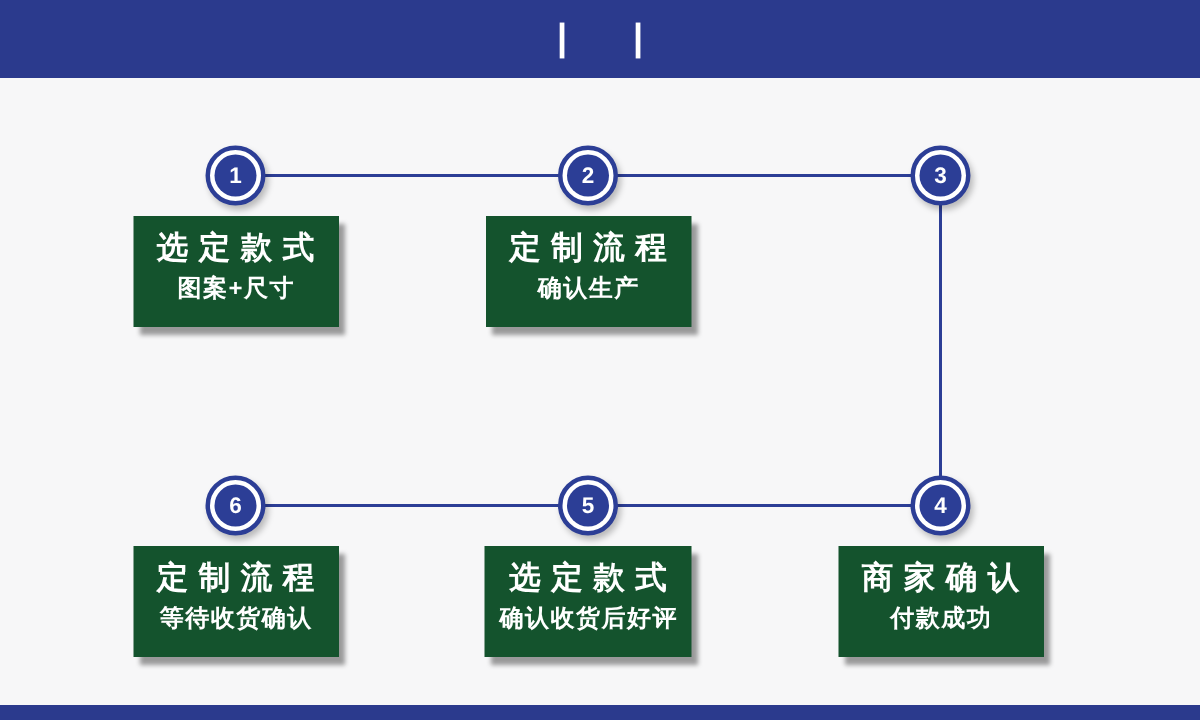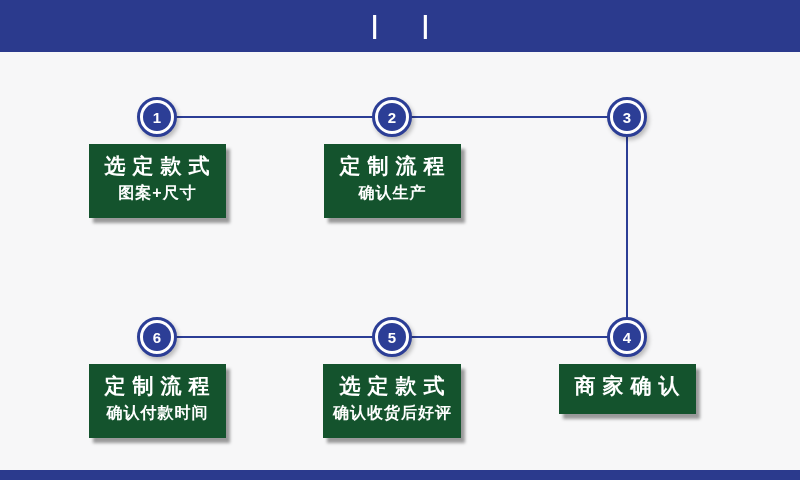--- a/index.html
+++ b/index.html
@@ -177,20 +177,21 @@
   </div>
 
   <div class="step pos-4">
     <div class="circle">
       <div class="disc">
           <span>4</span>
         </div>
     </div>
     <div class="box">
       <div class="box-title">商家确认</div>
+      <div class="box-sub">付款成功</div>
     </div>
   </div>
 
   <div class="step pos-5">
     <div class="circle">
       <div class="disc">
           <span>5</span>
         </div>
     </div>
     <div class="box">
@@ -200,19 +201,19 @@
   </div>
 
   <div class="step pos-6">
     <div class="circle">
       <div class="disc">
           <span>6</span>
         </div>
     </div>
     <div class="box">
       <div class="box-title">定制流程</div>
-      <div class="box-sub">确认付款时间</div>
+      <div class="box-sub">等待收货确认</div>
     </div>
   </div>
 
   <footer class="footer"></footer>
 
 </div>
 
 </body></html>

